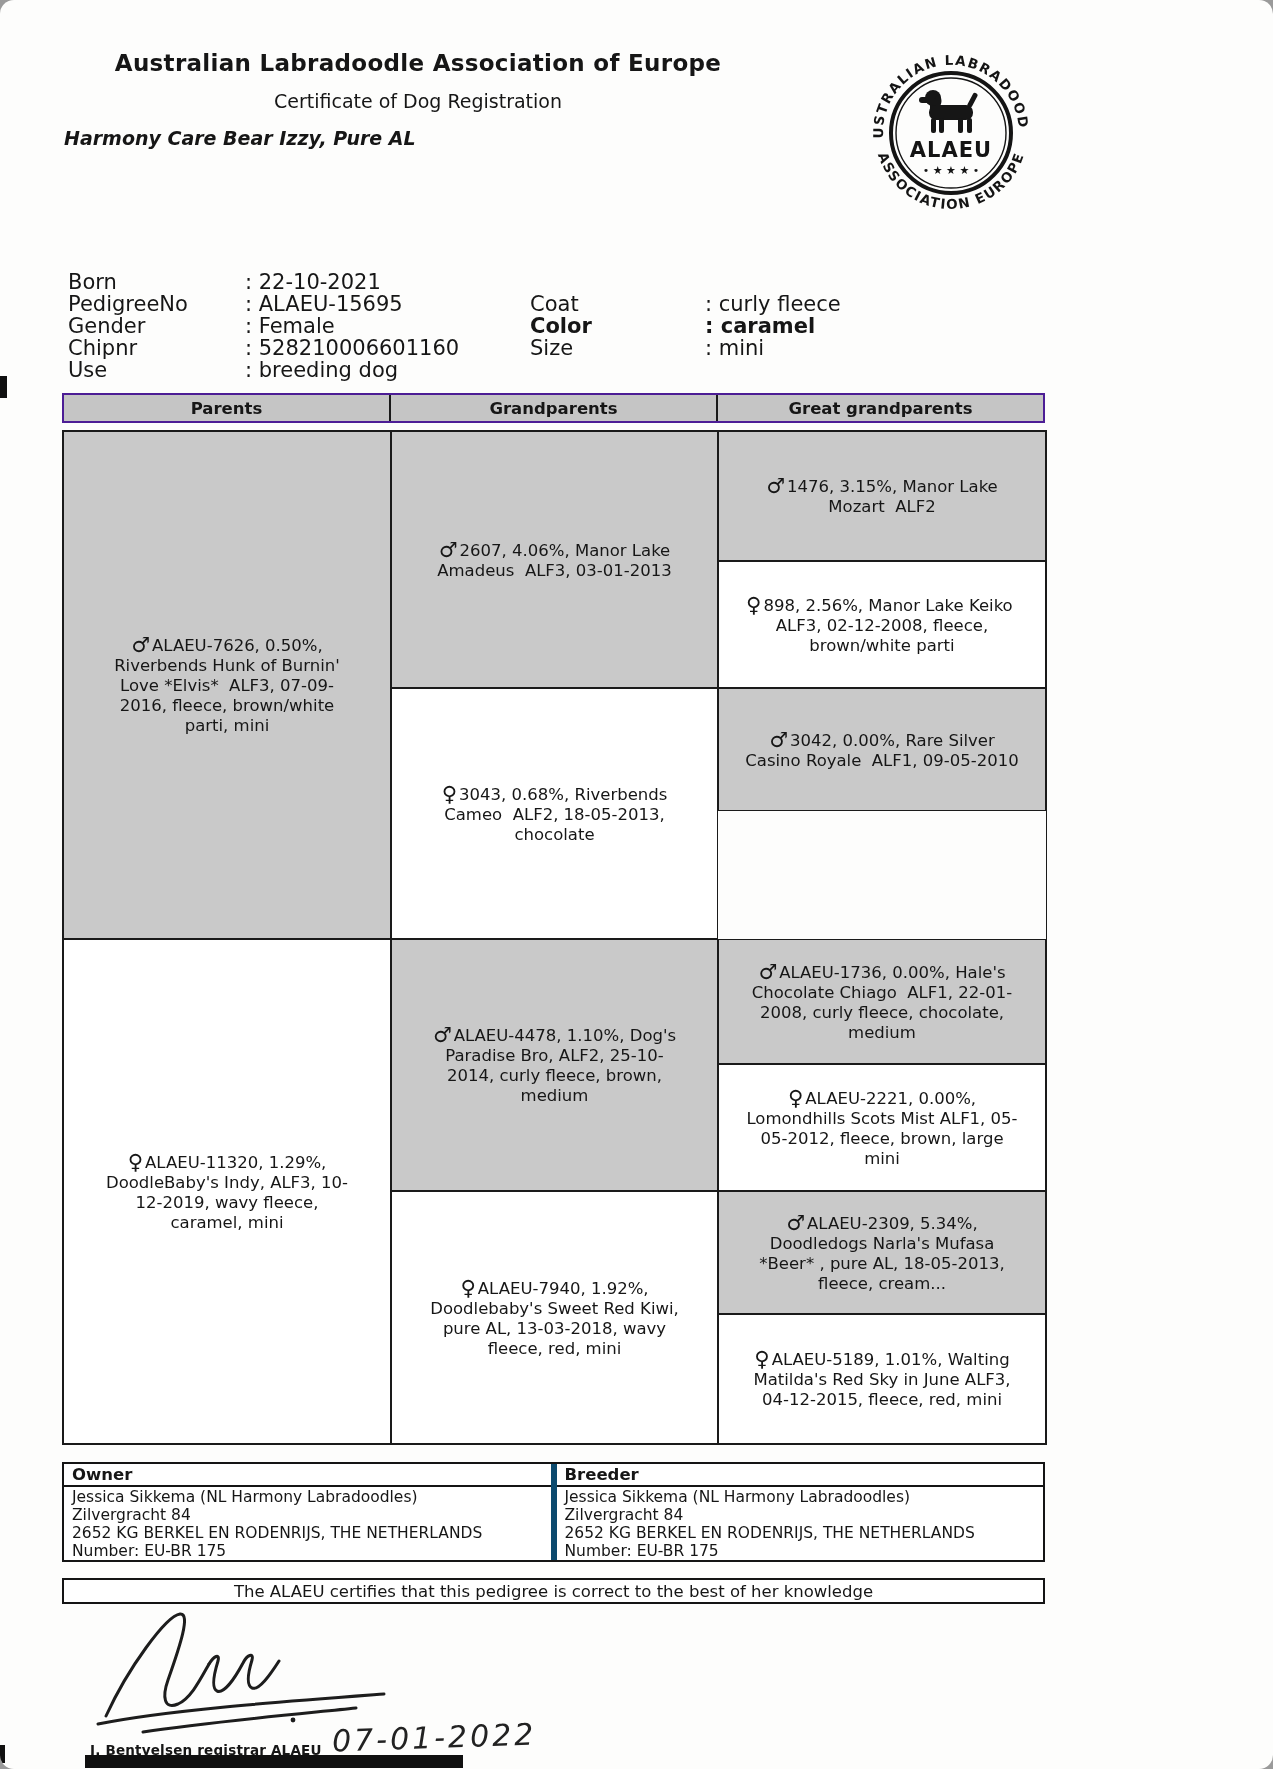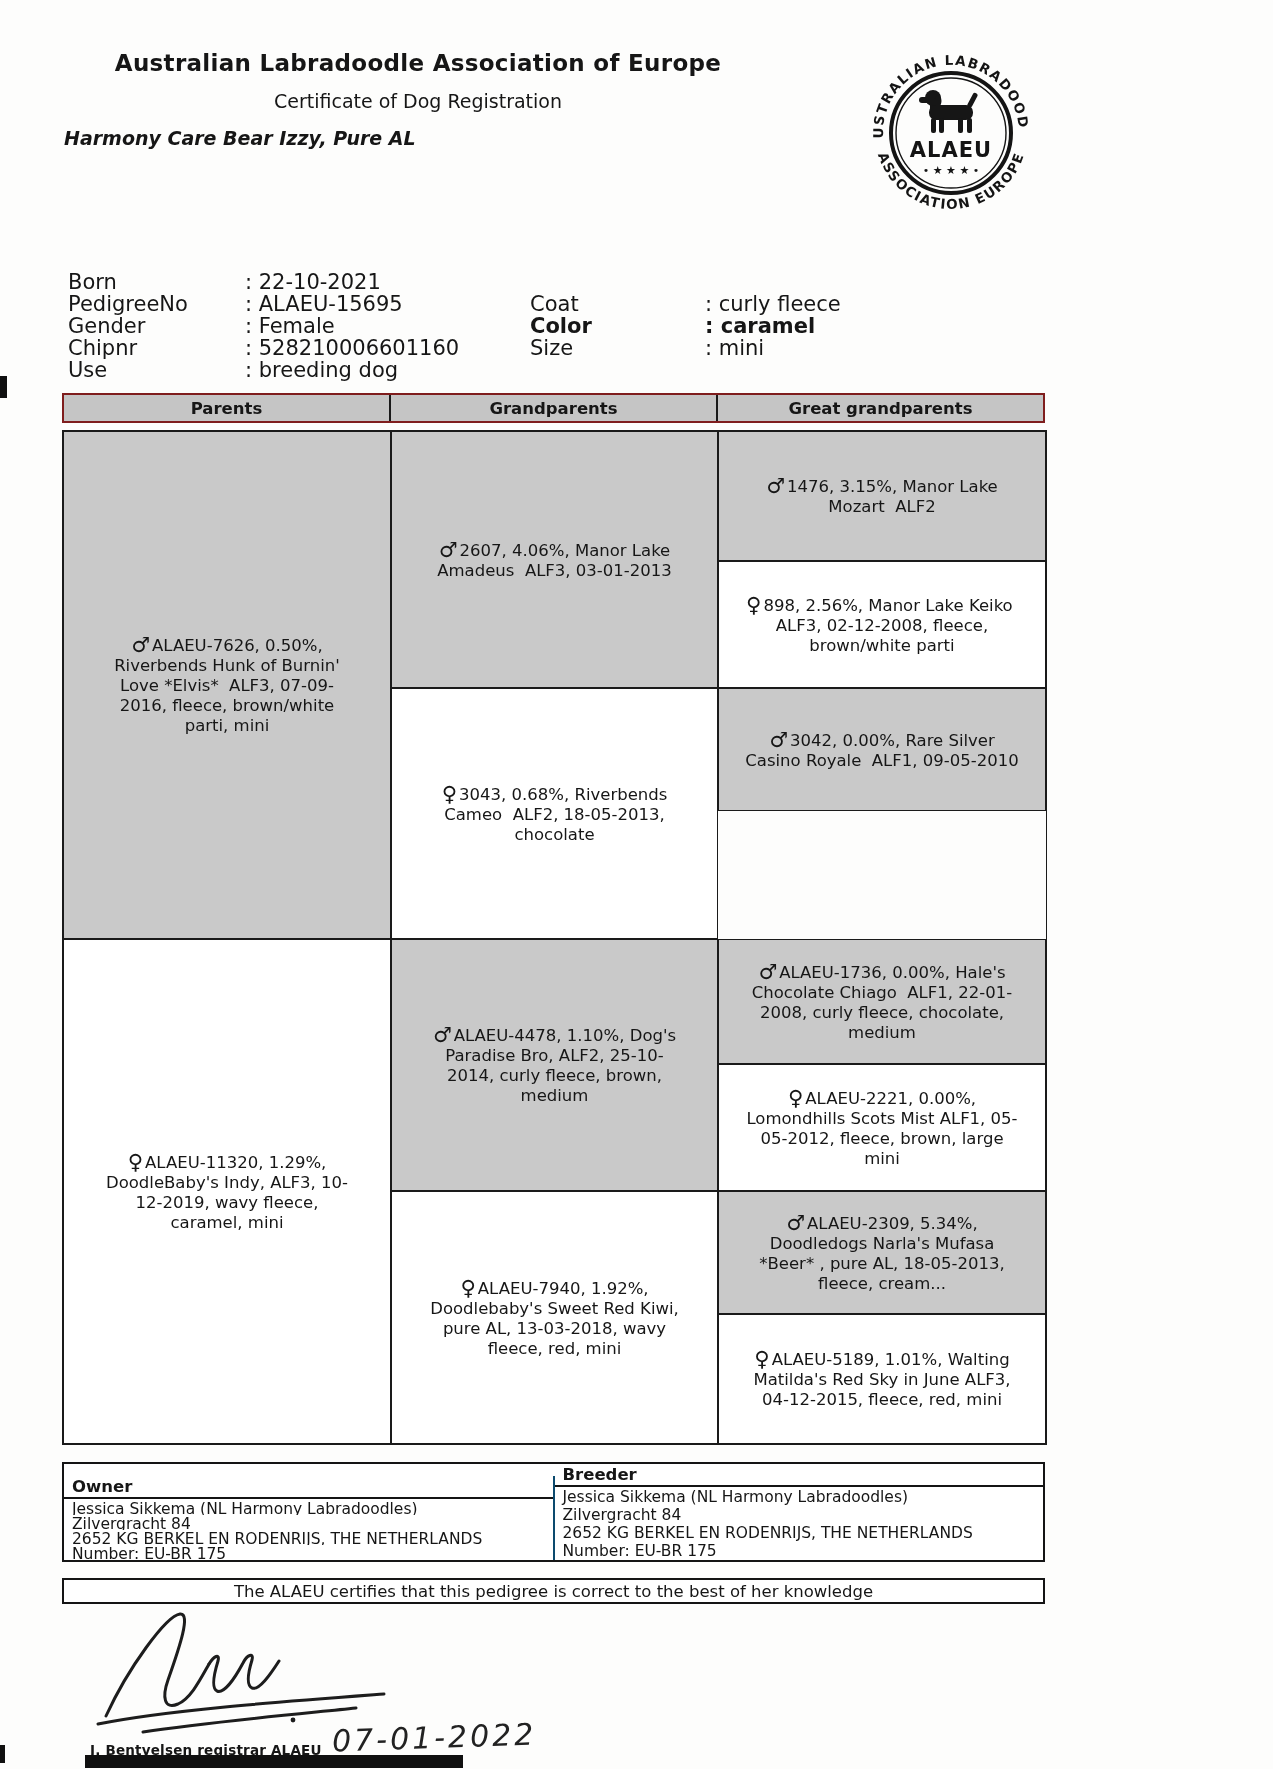--- a/index.html
+++ b/index.html
@@ -1,36 +1,37 @@
 <!DOCTYPE html>
 <html><head>
 <meta charset="utf-8">
 <style>
   html,body{margin:0;padding:0;background:#9a9a9a;}
   .page{
     position:relative;width:1273px;height:1769px;background:#fdfdfc;
     font-family:"DejaVu Sans",sans-serif;color:#161616;overflow:hidden;
     margin:0 auto;
+    border-radius:14px;
   }
   .abs{position:absolute;}
 
   
   .doc-title{left:62px;top:50px;width:712px;text-align:center;font-size:23px;font-weight:bold;letter-spacing:.3px;}
   .doc-subtitle{left:62px;top:90px;width:712px;text-align:center;font-size:19px;}
   .dog-name{left:64px;top:127px;font-size:19px;font-weight:bold;font-style:italic;}
 
   
   .drow{position:absolute;white-space:nowrap;font-size:21px;line-height:20px;}
   .drow .lab{display:inline-block;}
   .drow.dl .lab{width:177px;}
   .drow.dr .lab{width:175px;}
 
   
   .ped-head{left:62px;top:393px;width:983px;height:30px;display:flex;
-    border:2px solid #7f1d1d;background:#c5c5c5;box-sizing:border-box;}
+    border:2px solid #4c1d95;background:#c5c5c5;box-sizing:border-box;}
   .ped-head .hcell{flex:1;display:flex;align-items:center;justify-content:center;
     font-weight:bold;font-size:16.5px;border-right:2px solid #1a1a1a;}
   .ped-head .hcell:last-child{border-right:none;}
 
   
   .ped-grid{left:62px;top:430px;width:983px;height:1013px;display:grid;
     grid-template-columns:328px 327px 328px;
     grid-template-rows:130px 127px 123px 128px 125px 127px 123px 130px;
     border:1px solid #1a1a1a;box-sizing:content-box;}
   .cell{border:1.5px solid #1a1a1a;display:flex;align-items:center;justify-content:center;
@@ -45,21 +46,21 @@
   .c-g3{grid-column:2;grid-row:5/7;padding:6px 30px;}
   .c-g4{grid-column:2;grid-row:7/9;padding:6px 30px;}
   .c-gg{grid-column:3;padding:4px 24px;}
   .r1{grid-row:1}.r2{grid-row:2}.r3{grid-row:3}.r4{grid-row:4}
   .r5{grid-row:5}.r6{grid-row:6}.r7{grid-row:7}.r8{grid-row:8}
 
   
   .ob{left:62px;top:1462px;width:983px;height:100px;border:2px solid #141414;
     display:flex;box-sizing:border-box;background:#fff;}
   .ob-col{flex:1;display:flex;flex-direction:column;min-width:0;}
-  .ob-col.first{border-right:2px solid #0c4a6e;margin-top:12px;}
+  .ob-col.first{border-right:6px solid #0c4a6e;}
   .ob-head{font-weight:bold;font-size:16.5px;line-height:20px;padding:1px 8px 0 8px;border-bottom:2px solid #141414;}
   .ob-line{font-size:15.5px;line-height:18.6px;padding:0 8px;white-space:nowrap;overflow:hidden;}
   .ob-line.f{padding-top:1px;}
 
   .cert{left:62px;top:1578px;width:983px;height:26px;border:2px solid #141414;
     display:flex;align-items:center;justify-content:center;font-size:16.5px;box-sizing:border-box;background:#fff;}
 
   .registrar{left:90px;top:1742px;font-size:13.5px;font-weight:600;letter-spacing:.2px;}
   .hand-date{left:332px;top:1720px;font-size:30px;font-style:italic;letter-spacing:3px;
     transform:rotate(-2deg);color:#222;}

